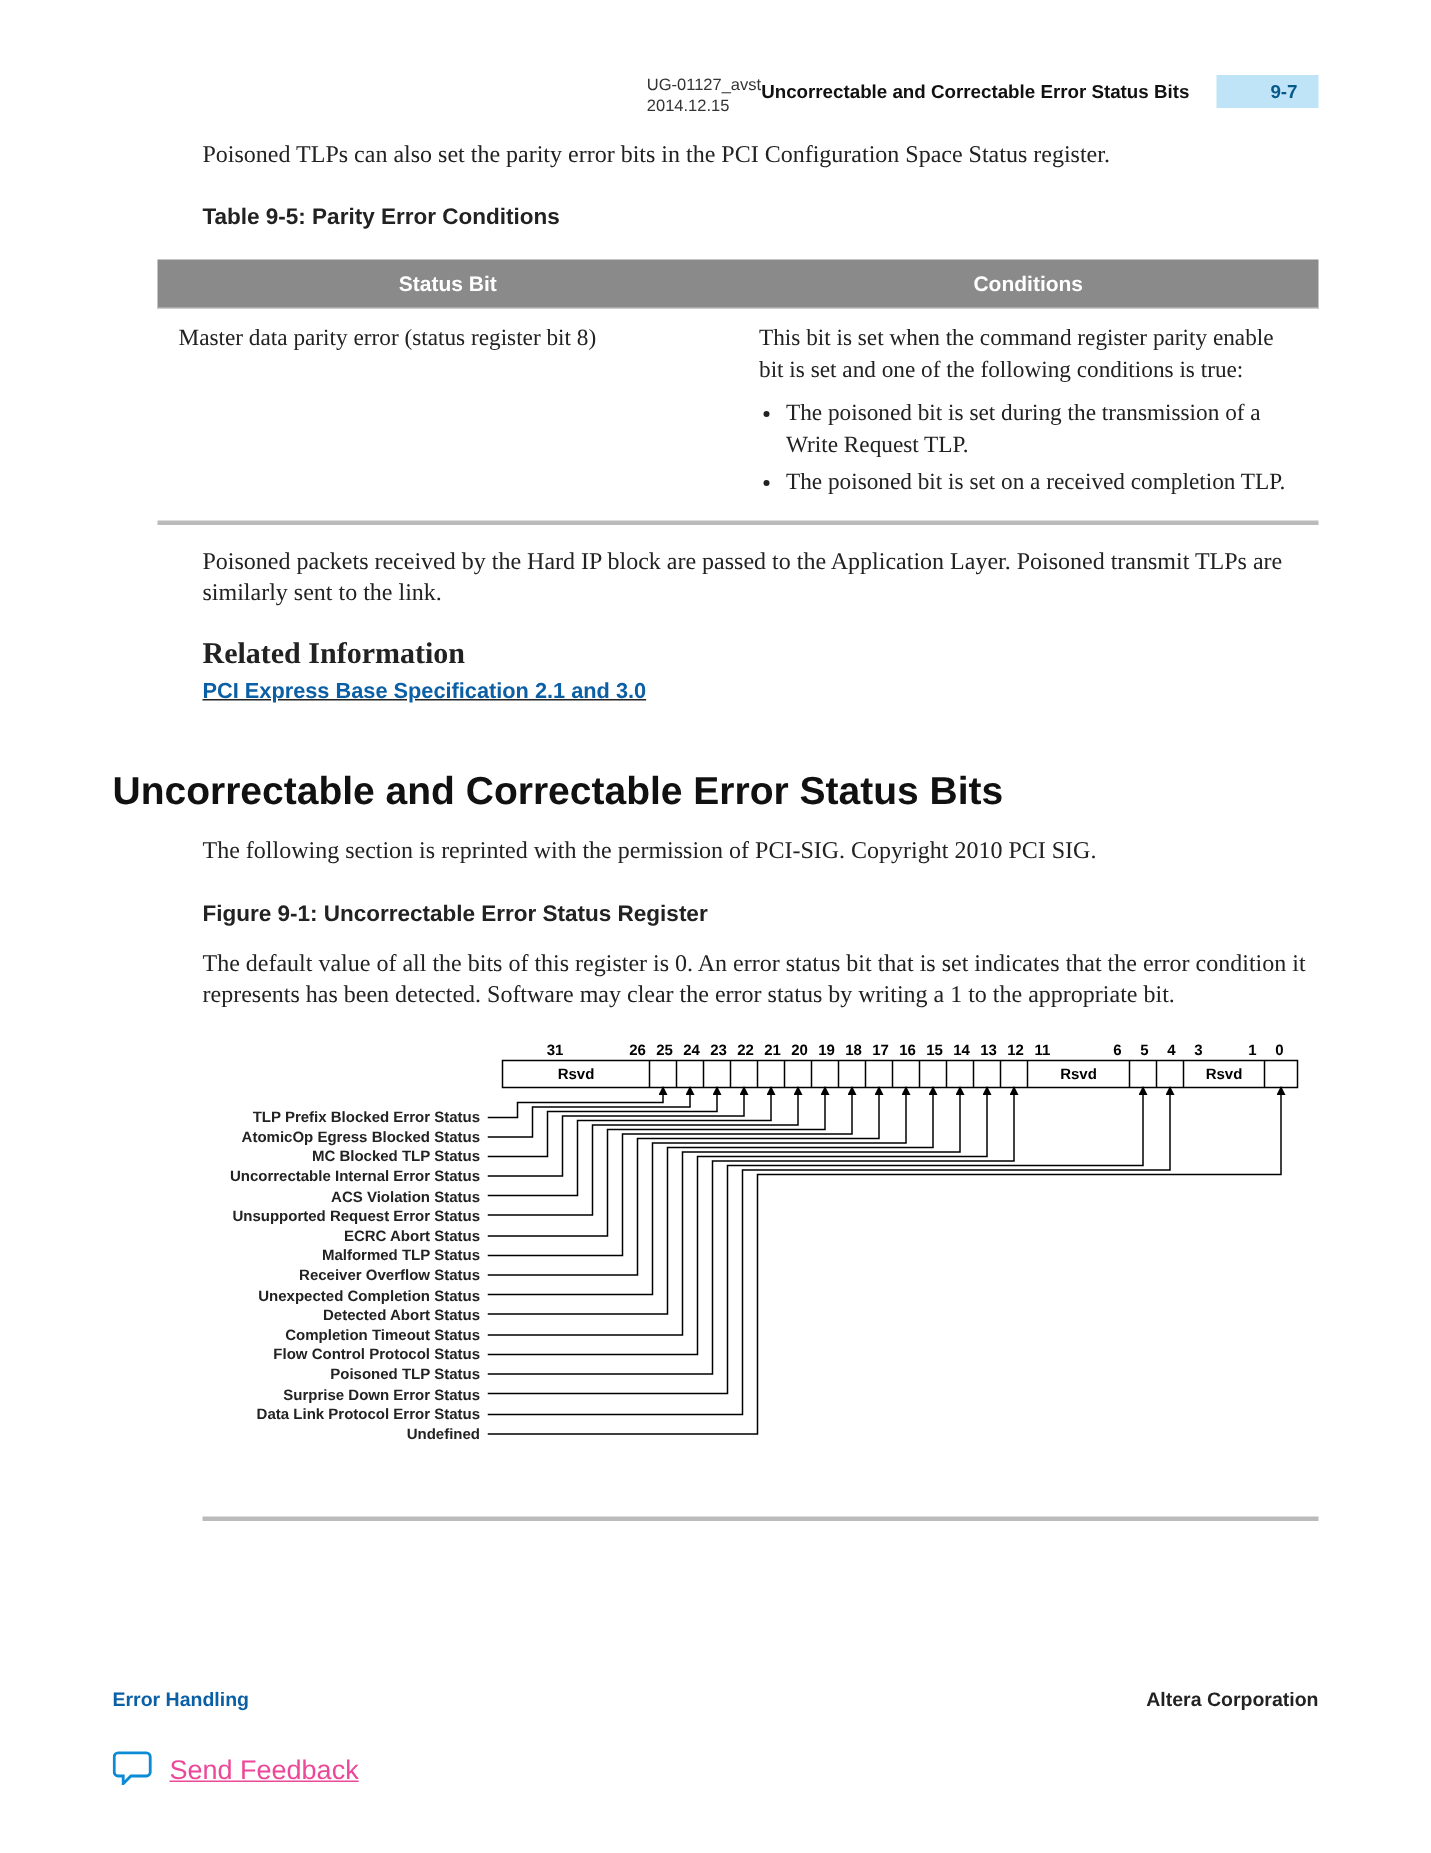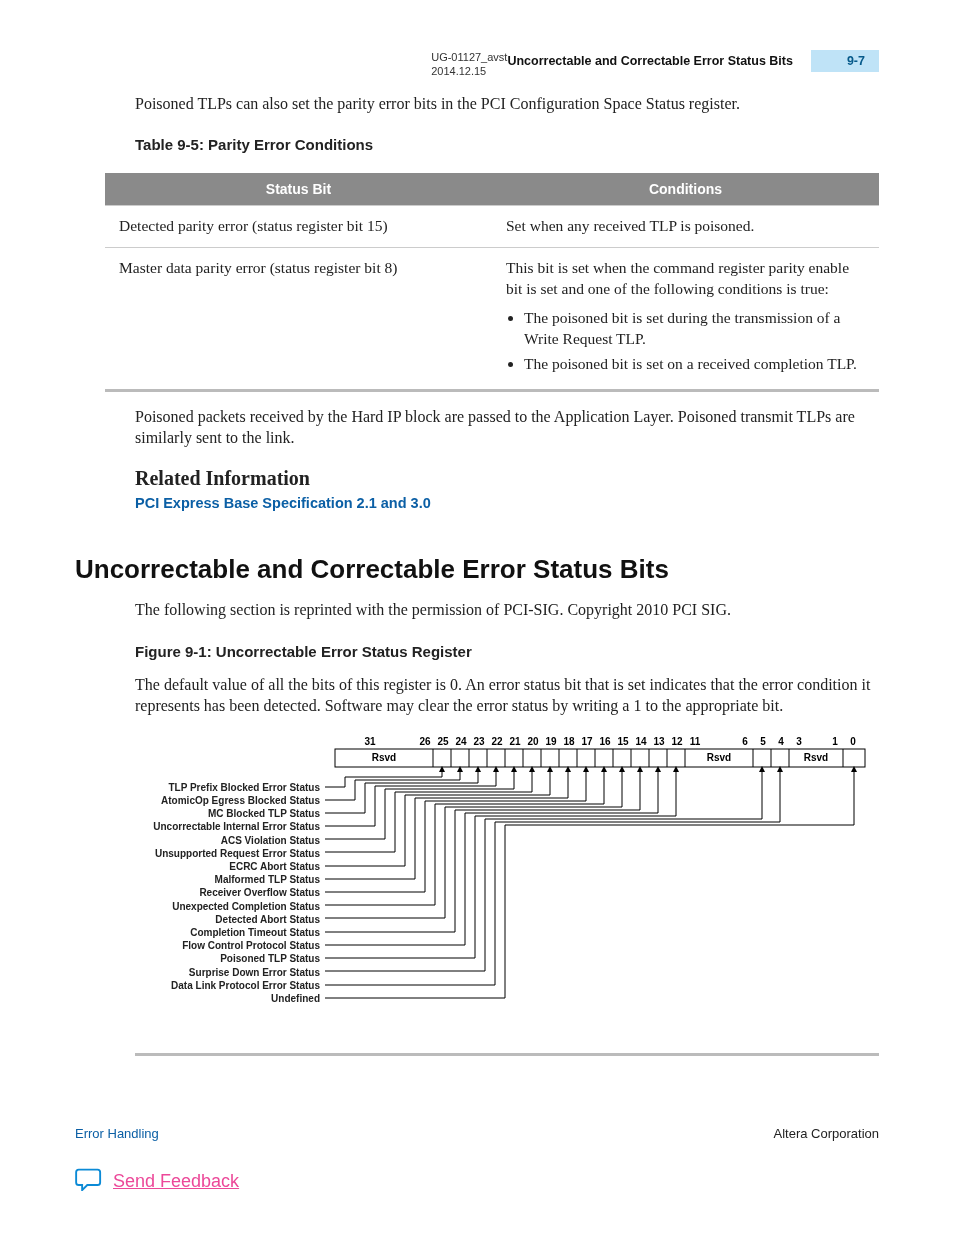--- a/index.html
+++ b/index.html
@@ -29,21 +29,21 @@
   table.data td { padding: 10px 14px; vertical-align: top; border-top: 1px solid #ccc; line-height:1.35;}
   table.data { border-bottom: 3px solid #bbb; }
   table.data th:first-child, table.data td:first-child { width: 50%; }
   ul.cell { margin: 8px 0 0 18px; padding: 0; }
   ul.cell li { margin-bottom: 4px; }
   .rel-head { font-weight: 700; margin-top: 18px; font-size: 20px;}
   a.link { color: #0b5fa5; text-decoration: none; font-weight:700; font-family:"Myriad Pro","Segoe UI",Arial,sans-serif; font-size:14.5px;}
   h2.sect { font-family: "Myriad Pro","Segoe UI",Arial,sans-serif; font-weight:700; font-size: 26px; margin-top: 42px; color:#111;}
   .figwrap { margin-top: 18px; border-bottom: 3px solid #bbb; padding-bottom: 18px;}
   .footer { position: absolute; left: 75px; right: 75px; bottom: 40px; }
-  .footer-row1 { display:flex; justify-content: space-between; font-family:"Myriad Pro","Segoe UI",Arial,sans-serif; font-size:13px; font-weight:400;}
+  .footer-row1 { display:flex; justify-content: space-between; font-family:"Myriad Pro","Segoe UI",Arial,sans-serif; font-size:13px; font-weight:700;}
   .footer-row1 .lhs { color:#0b5fa5;}
   .footer-row2 { margin-top: 26px; display:flex; align-items:center; gap:10px;}
   .bubble-icon { width:28px; height:24px; }
   .fb-link { color:#ec4899; font-family:"Myriad Pro","Segoe UI",Arial,sans-serif; font-size:18px; font-weight:400;}
 </style>
 </head>
 <body>
 
 <div class="header-row">
   <div class="doc-id sans">
@@ -61,41 +61,37 @@
 <div class="caption sans body-indent">Table 9-5: Parity Error Conditions</div>
 
 <table class="data" style="margin-left:30px; width:calc(100% - 30px);margin-top:20px;">
   <thead>
     <tr>
       <th>Status Bit</th>
       <th>Conditions</th>
     </tr>
   </thead>
   <tbody>
-    <tr>
-      <td>Detected parity error (status register bit 15)</td>
-      <td>Set when any received TLP is poisoned.</td>
-    </tr>
     <tr>
       <td>Master data parity error (status register bit 8)</td>
       <td>
         <span>This bit is set when the command register parity enable bit is set and one of the following conditions is true:</span>
         <ul class="cell">
           <li>The poisoned bit is set during the transmission of a Write Request TLP.</li>
           <li>The poisoned bit is set on a received completion TLP.</li>
         </ul>
       </td>
     </tr>
   </tbody>
 </table>
 
 <p class="body body-indent">Poisoned packets received by the Hard IP block are passed to the Application Layer. Poisoned transmit TLPs are similarly sent to the link.</p>
 
 <div class="rel-head body-indent">Related Information</div>
-<div class="body-indent" style="margin-top:4px;">
+<div class="body-indent" style="margin-top:4px;text-decoration:underline;">
   <a href="#" class="link">PCI Express Base Specification 2.1 and 3.0</a>
 </div>
 
 <h2 class="sect">Uncorrectable and Correctable Error Status Bits</h2>
 
 <p class="body body-indent">The following section is reprinted with the permission of PCI-SIG. Copyright 2010 PCI&nbsp;SIG.</p>
 
 <div class="caption sans body-indent">Figure 9-1: Uncorrectable Error Status Register</div>
 
 <p class="body body-indent">The default value of all the bits of this register is 0. An error status bit that is set indicates that the error condition it represents has been detected. Software may clear the error status by writing a 1 to the appropriate bit.</p>

